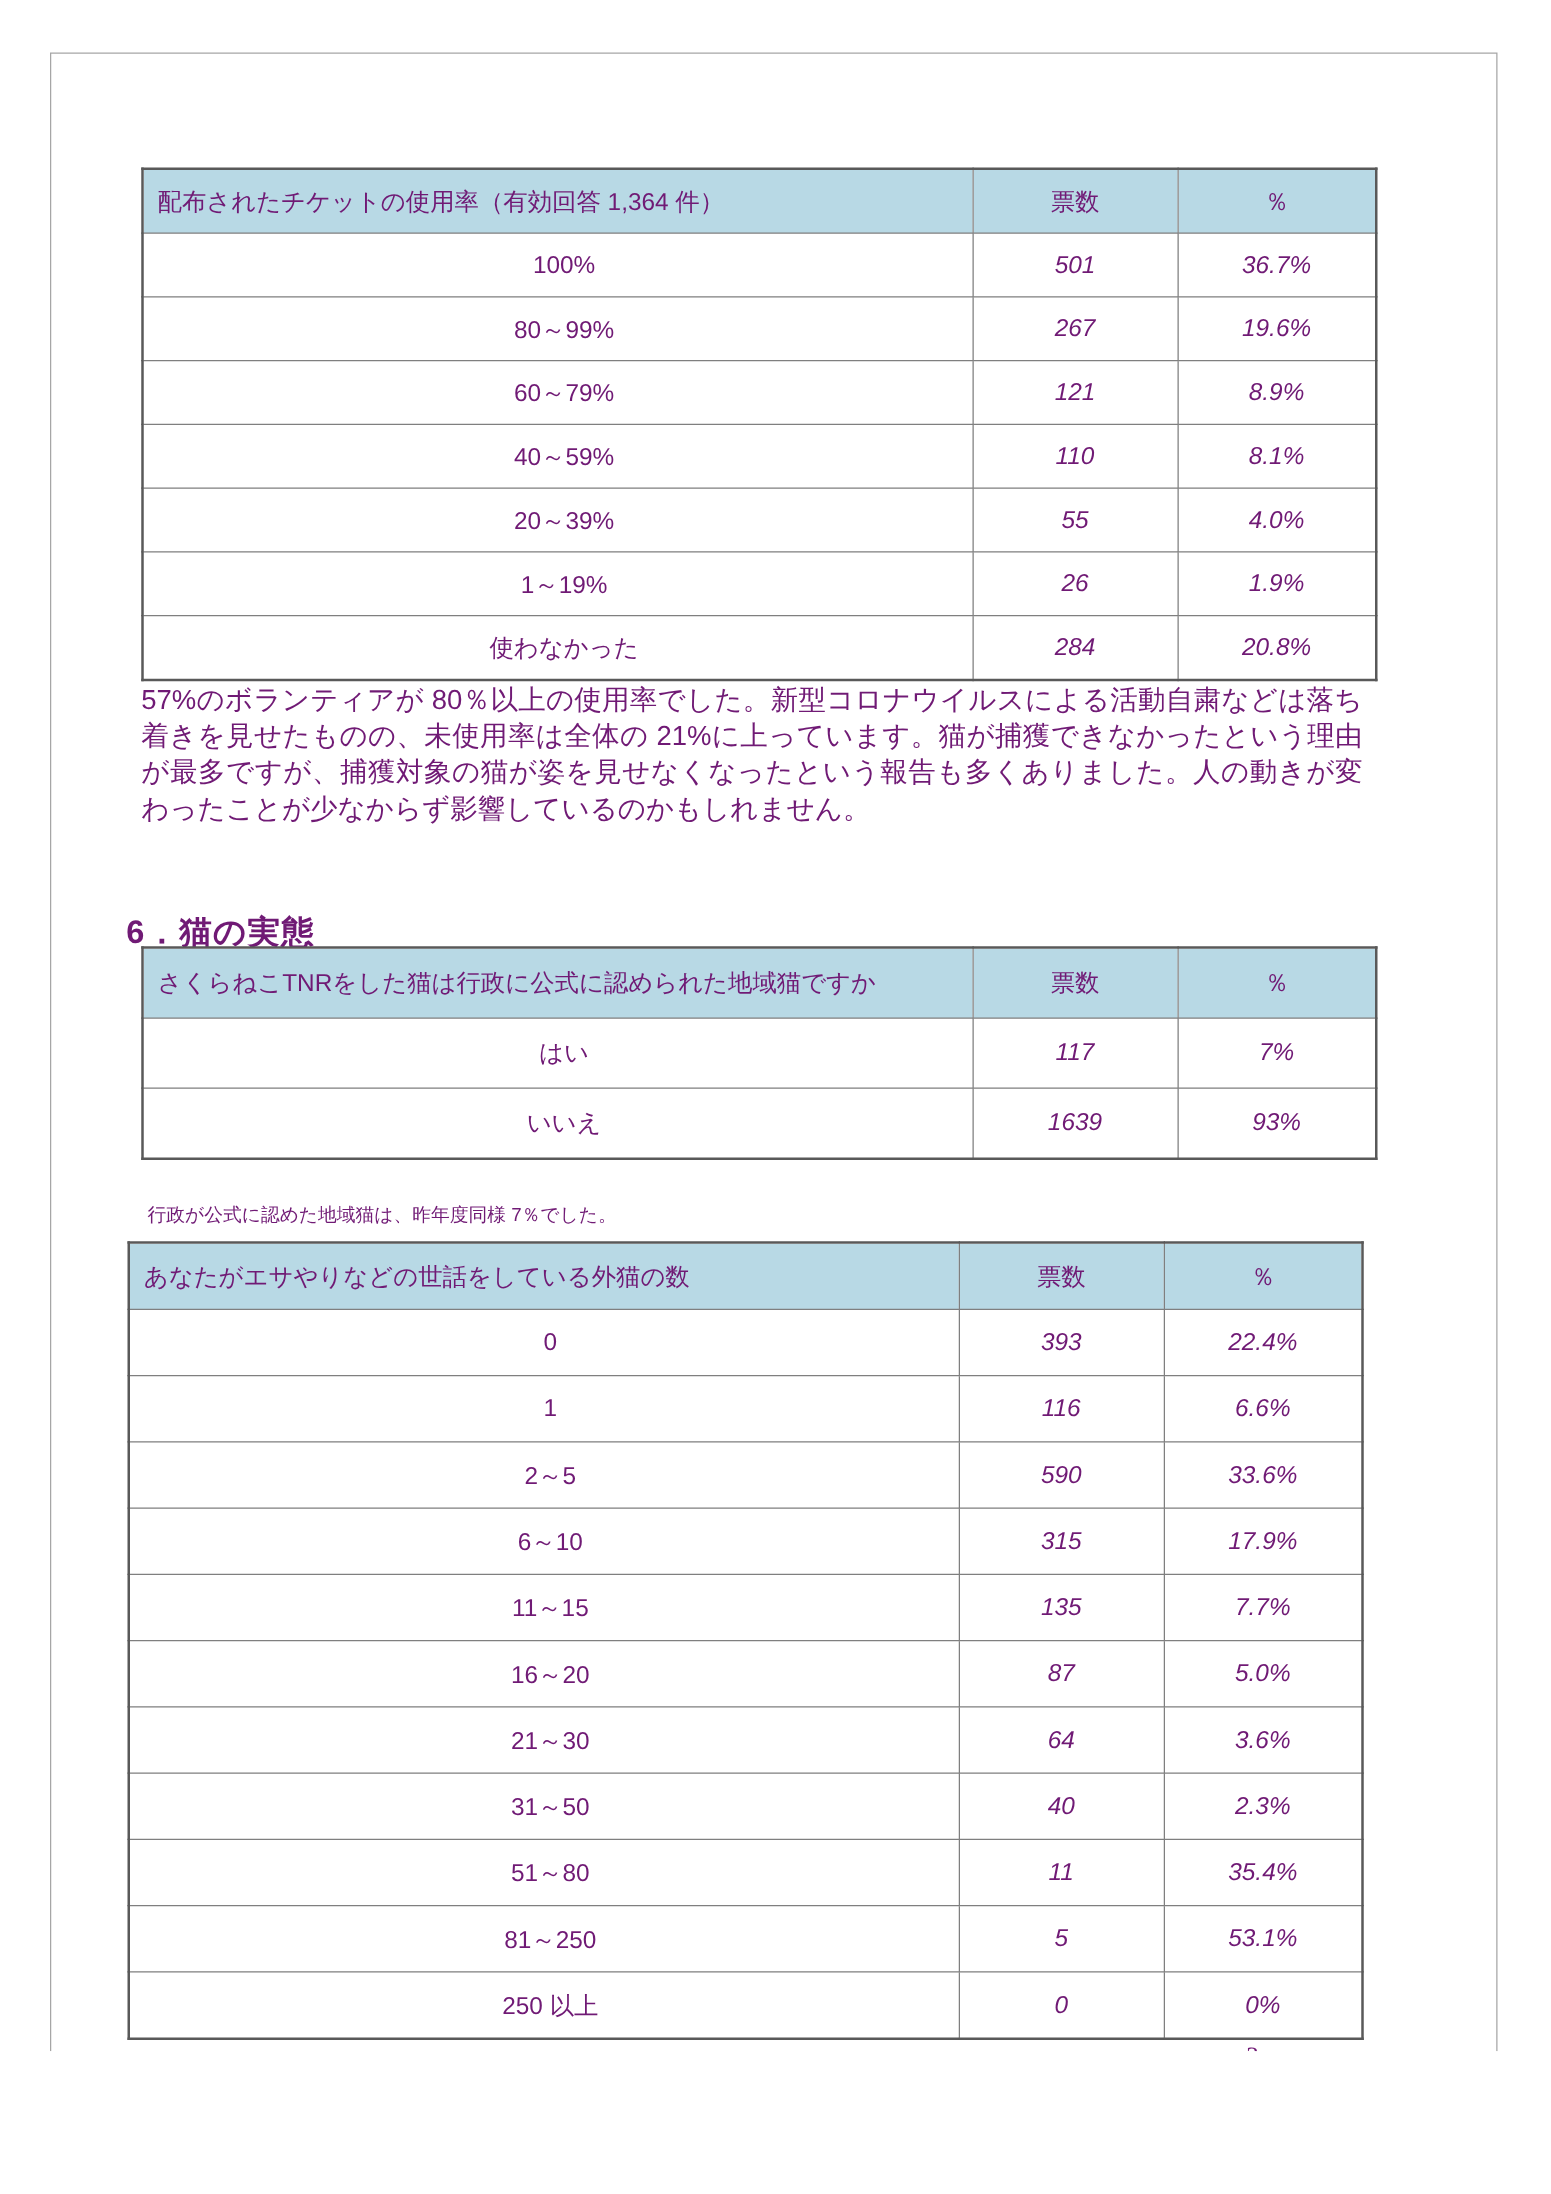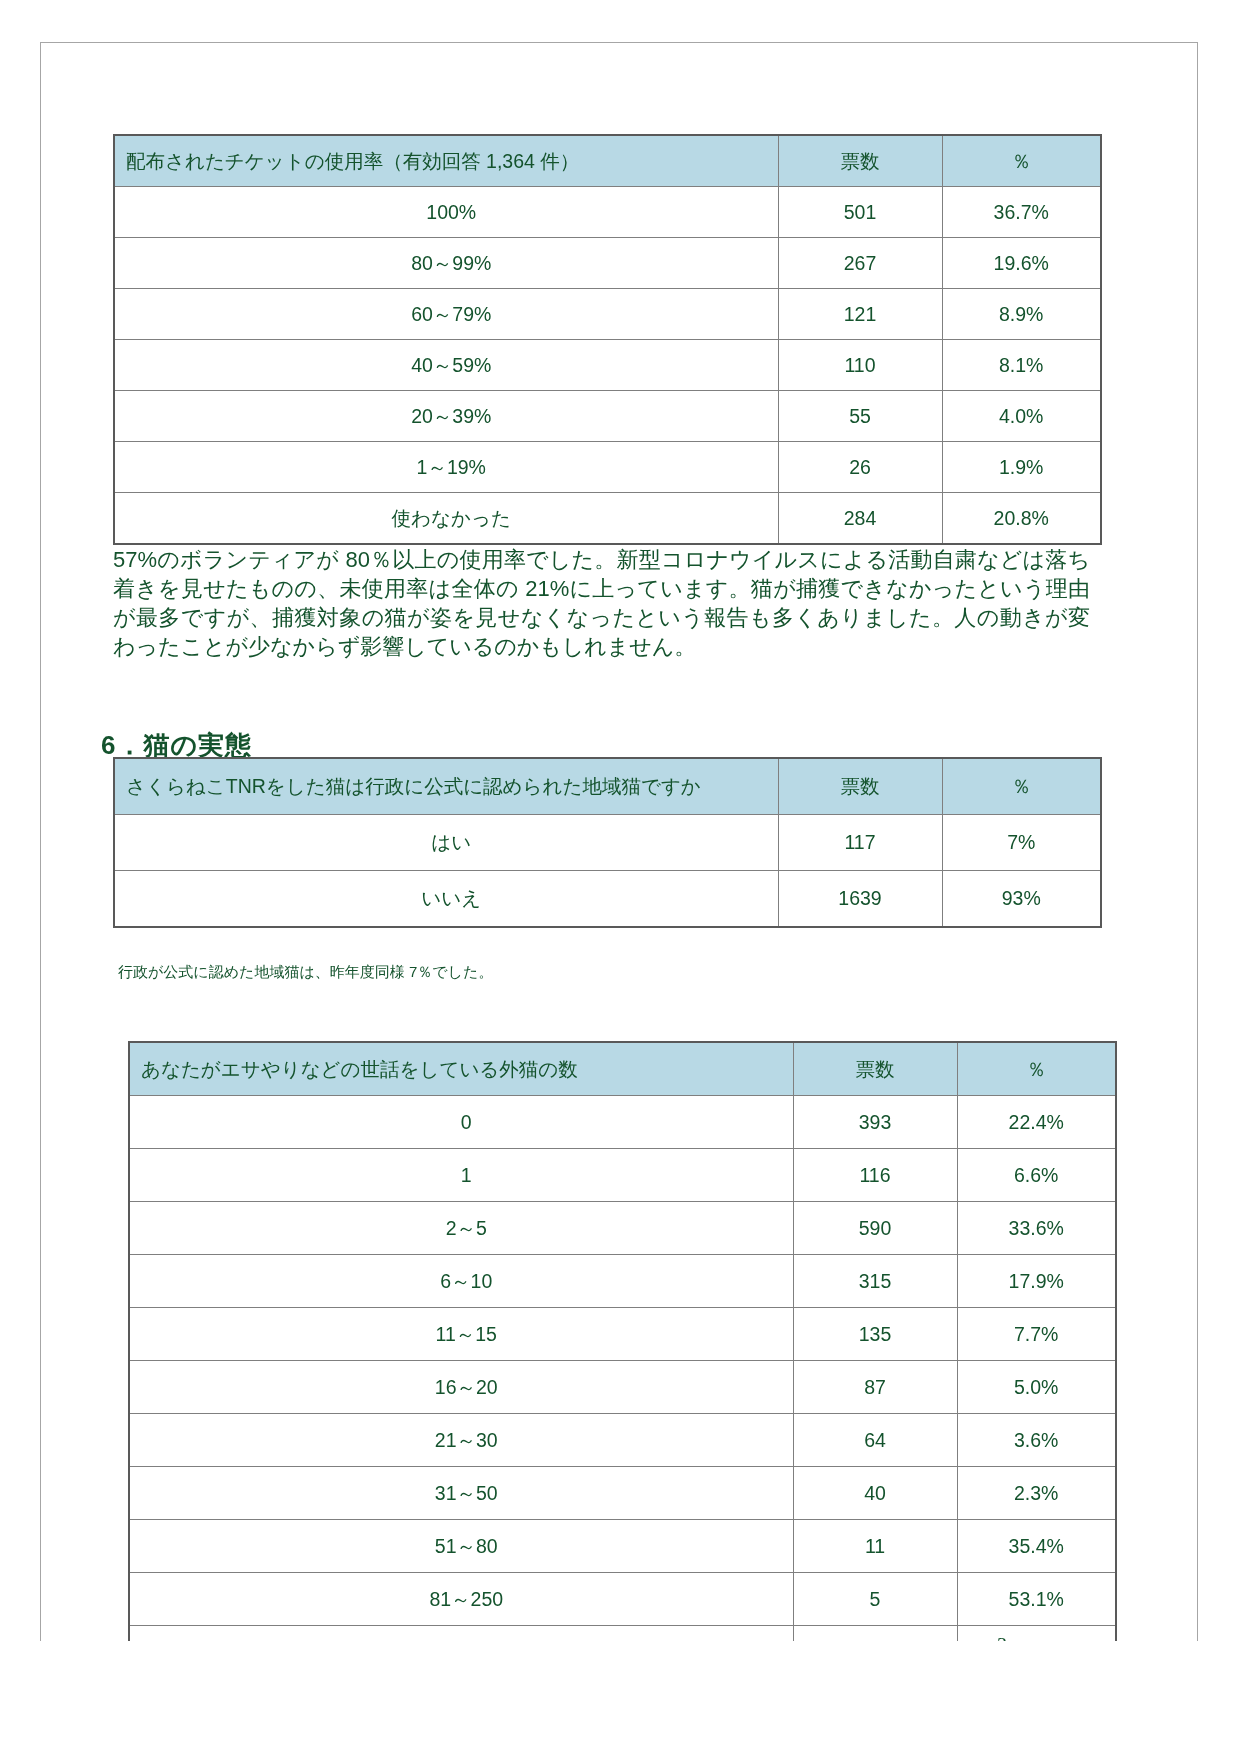--- a/index.html
+++ b/index.html
@@ -1,53 +1,53 @@
 <!DOCTYPE html>
 <html><head>
 <meta charset="utf-8">
 <style>
   html,body { margin:0; padding:0; background:#ffffff; }
   .sheet {
     position:relative; width:1241px; height:1641px; background:#ffffff;
-    font-family:"Liberation Sans", sans-serif; color:#14532d;
+    font-family:"Liberation Sans", sans-serif; color:#701a75;
     overflow:hidden;
     border-radius:20px;
   }
   .page-frame {
     position:absolute; left:40px; top:42px; width:1156px; height:1669px;
     border:1px solid #a6a6a6;
   }
   table.tbl {
     border-collapse:collapse; table-layout:fixed; width:987px;
     font-size:19.5px;
   }
   table.tbl { border:2px solid #595959; }
   table.tbl th, table.tbl td { border:1px solid #7f7f7f; overflow:hidden; }
   table.tbl th {
     background:#b8d9e5; font-weight:normal; vertical-align:middle;
   }
   th.h-label { text-align:left; padding:0 8px 0 11px; }
   th.h-votes, th.h-pct { text-align:center; }
   td.td-label { text-align:center; padding-left:11px; }
-  td.td-votes, td.td-pct { text-align:center; }
+  td.td-votes, td.td-pct { text-align:center;font-style:italic; }
   .t1 th, .t1 td { height:48px; }
   .t2 th, .t2 td { height:53px; }
   .t3 th, .t3 td { height:50px; }
   .pos-t1 { position:absolute; left:113px; top:134px; }
   .pos-para1 {
     position:absolute; left:113px; top:545px; width:977px;
     font-size:22px; line-height:29px; text-align:justify;
   }
   .pos-heading {
     position:absolute; left:101px; top:728px;
     font-size:26px; font-weight:bold; letter-spacing:1px;
   }
   .pos-t2 { position:absolute; left:113px; top:757px; }
   .pos-note2 { position:absolute; left:118px; top:921px; font-size:15px;margin-top:42px; }
-  .pos-t3 { position:absolute; left:128px; top:993px;margin-top:48px; }
+  .pos-t3 { position:absolute; left:102px; top:993px; }
   .pos-pagenum {
     position:absolute; left:997px; top:1634px;
     font-family:"Liberation Serif", serif; font-size:20px;
   }
   col.c-label { width:664px; }
   col.c-votes { width:164px; }
   col.c-pct   { width:159px; }
 </style>
 </head>
 <body>

